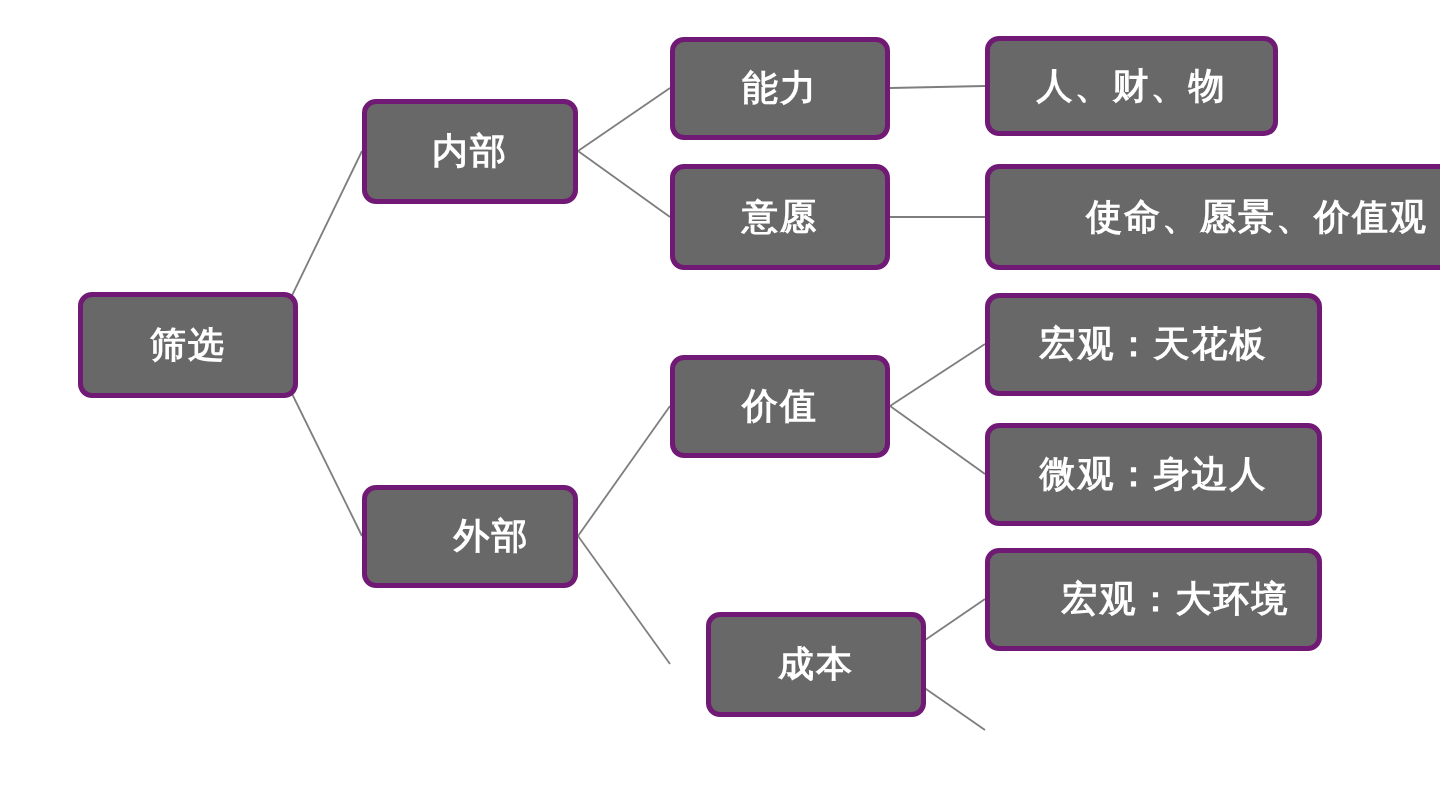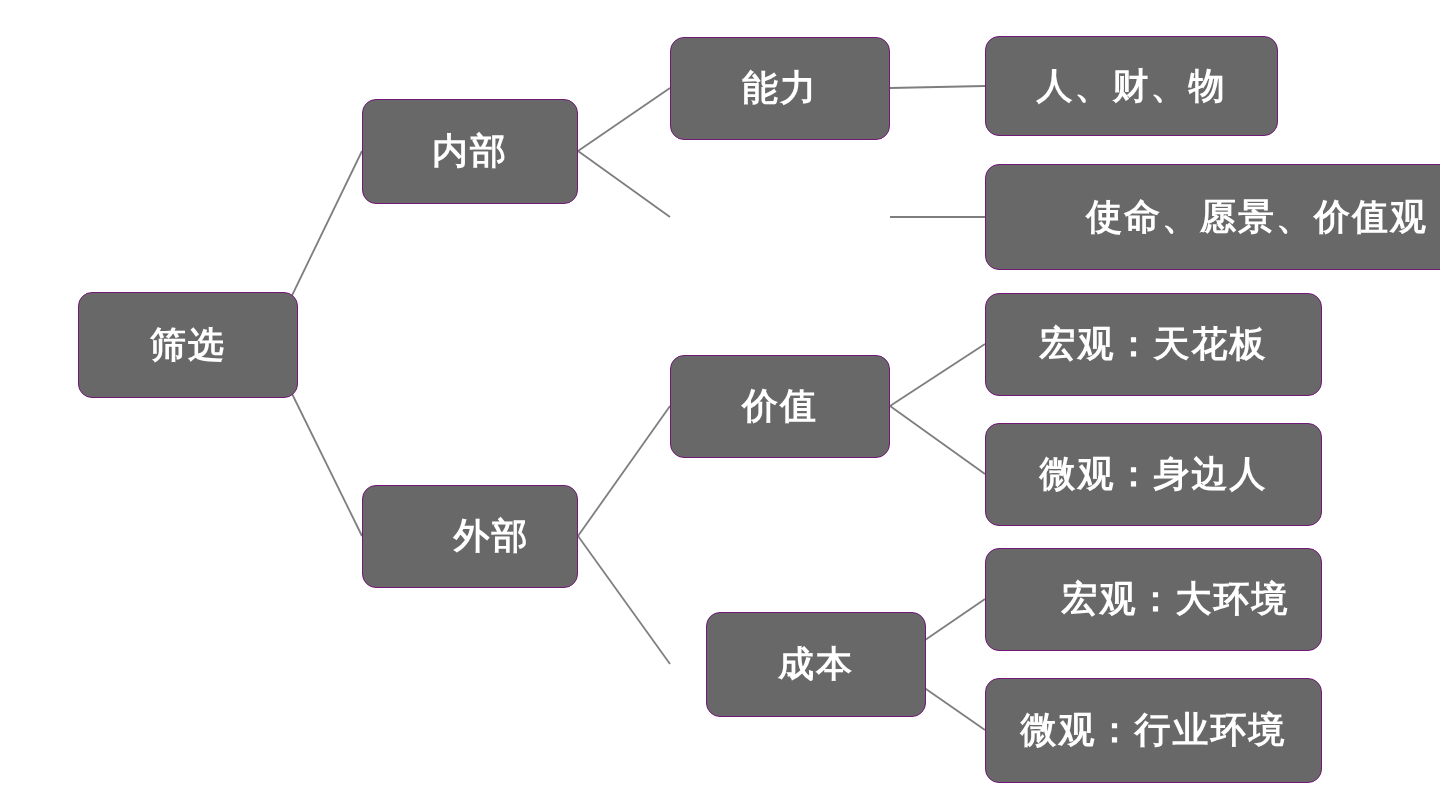--- a/index.html
+++ b/index.html
@@ -22,21 +22,21 @@
     width: 1440px;
     height: 804px;
   }
   .edges-svg line {
     stroke: #7e7e7e;
     stroke-width: 1.8;
   }
   .node {
     position: absolute;
     background: #686868;
-    border: 1px solid #701a75;
+    border: 5px solid #701a75;
     border-radius: 14px;
     color: #ffffff;
     display: flex;
     align-items: center;
     justify-content: center;
     font-size: 36px;
     font-weight: 600;
     letter-spacing: 2px;
     box-sizing: border-box;
     white-space: nowrap;
@@ -77,30 +77,30 @@
   </svg>
 
   <div class="node n-root">筛选</div>
 
   <div class="node n-internal">内部</div>
 
   <div class="node n-external">外部</div>
 
   <div class="node n-ability">能力</div>
 
+  <div class="node n-willingness">意愿</div>
 
   <div class="node n-value">价值</div>
 
   <div class="node n-cost">成本</div>
 
   <div class="node n-pmt">人、财、物</div>
 
   <div class="node n-mvv">使命、愿景、价值观</div>
 
   <div class="node n-macro-ceiling">宏观：天花板</div>
 
   <div class="node n-micro-people">微观：身边人</div>
 
   <div class="node n-macro-env">宏观：大环境</div>
 
-  <div class="node n-micro-industry">微观：行业环境</div>
 
 </div>
 
 </body></html>

